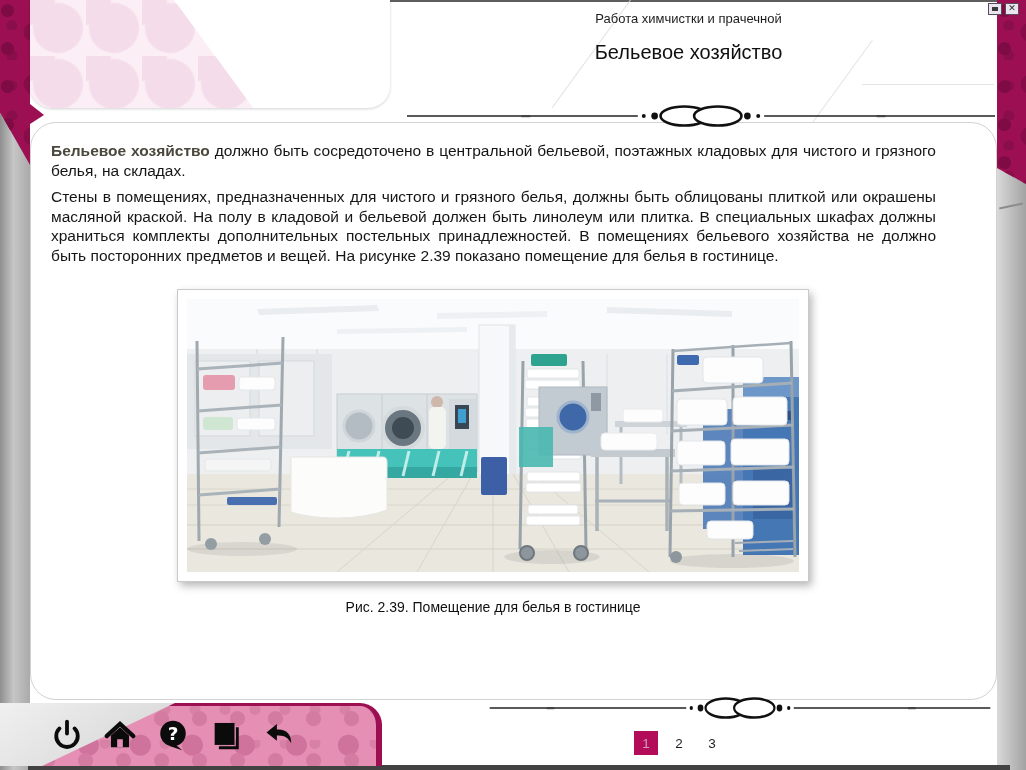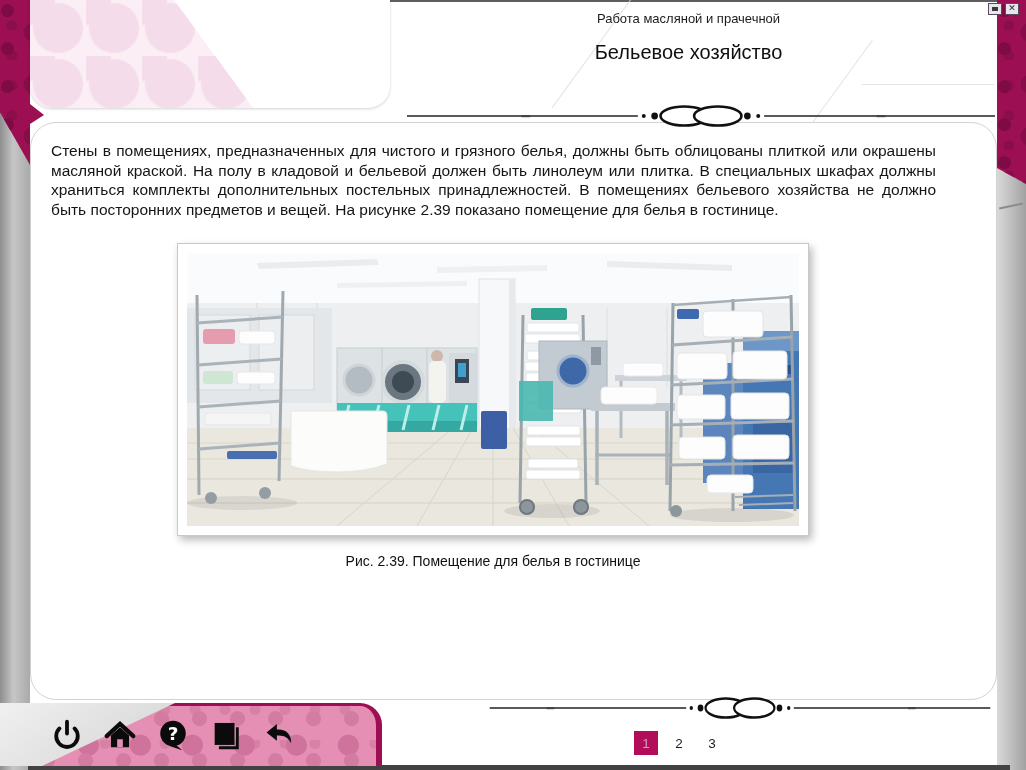--- a/index.html
+++ b/index.html
@@ -116,21 +116,21 @@
   <div class="win-btn"><span>✕</span></div>
 </div>
 
 <div class="topleft-panel">
   <div class="circles"></div>
 </div>
 <div class="faint-line fl1"></div>
 <div class="faint-line fl2"></div>
 <div class="faint-line fl3"></div>
 <div class="header-area">
-  <div class="crumb">Работа масляной и прачечной</div>
+  <div class="crumb">Работа химчистки и прачечной</div>
   <div class="page-title">Бельевое хозяйство</div>
 </div>
 
 <div class="divider-top">
   <svg viewBox="0 0 600 26" preserveAspectRatio="none">
     <line x1="2" y1="13" x2="236" y2="13" stroke="#222" stroke-width="1.3"></line>
     <rect x="118" y="12" width="9" height="2.2" fill="#444"></rect>
     <line x1="364" y1="13" x2="598" y2="13" stroke="#222" stroke-width="1.3"></line>
     <rect x="478" y="12" width="9" height="2.2" fill="#444"></rect>
     <circle cx="242" cy="13" r="2" fill="#111"></circle>
@@ -138,20 +138,21 @@
     <circle cx="347" cy="13" r="3.4" fill="#111"></circle>
     <circle cx="358" cy="13" r="2" fill="#111"></circle>
     <polygon points="258,13 294,3.5 294,22.5" fill="#111"></polygon>
     <polygon points="342,13 306,3.5 306,22.5" fill="#111"></polygon>
     <ellipse cx="283" cy="13" rx="24" ry="9.5" fill="#ffffff" stroke="#111" stroke-width="2.6"></ellipse>
     <ellipse cx="317" cy="13" rx="24" ry="9.5" fill="#ffffff" stroke="#111" stroke-width="2.6"></ellipse>
   </svg>
 </div>
 
 <div class="card">
+  <p><span class="lead-term">Бельевое хозяйство</span><span> должно быть сосредоточено в центральной бельевой, поэтажных кладовых для чистого и грязного белья, на складах.</span></p>
   <p>Стены в помещениях, предназначенных для чистого и грязного белья, должны быть облицованы плиткой или окрашены масляной краской. На полу в кладовой и бельевой должен быть линолеум или плитка. В специальных шкафах должны храниться комплекты дополнительных постельных принадлежностей. В помещениях бельевого хозяйства не должно быть посторонних предметов и вещей. На рисунке 2.39 показано помещение для белья в гостинице.</p>
 
   <div class="figure-frame">
     <svg viewBox="0 0 612 273">
 
       <rect x="0" y="0" width="612" height="273" fill="#f6f7f8"></rect>
       <rect x="0" y="0" width="612" height="52" fill="#fafbfc"></rect>
       <polygon points="70,10 190,6 192,12 72,16" fill="#e9edef"></polygon>
       <polygon points="250,14 360,12 360,18 250,20" fill="#eef1f3"></polygon>
       <polygon points="420,8 545,12 545,18 420,14" fill="#e9edef"></polygon>

